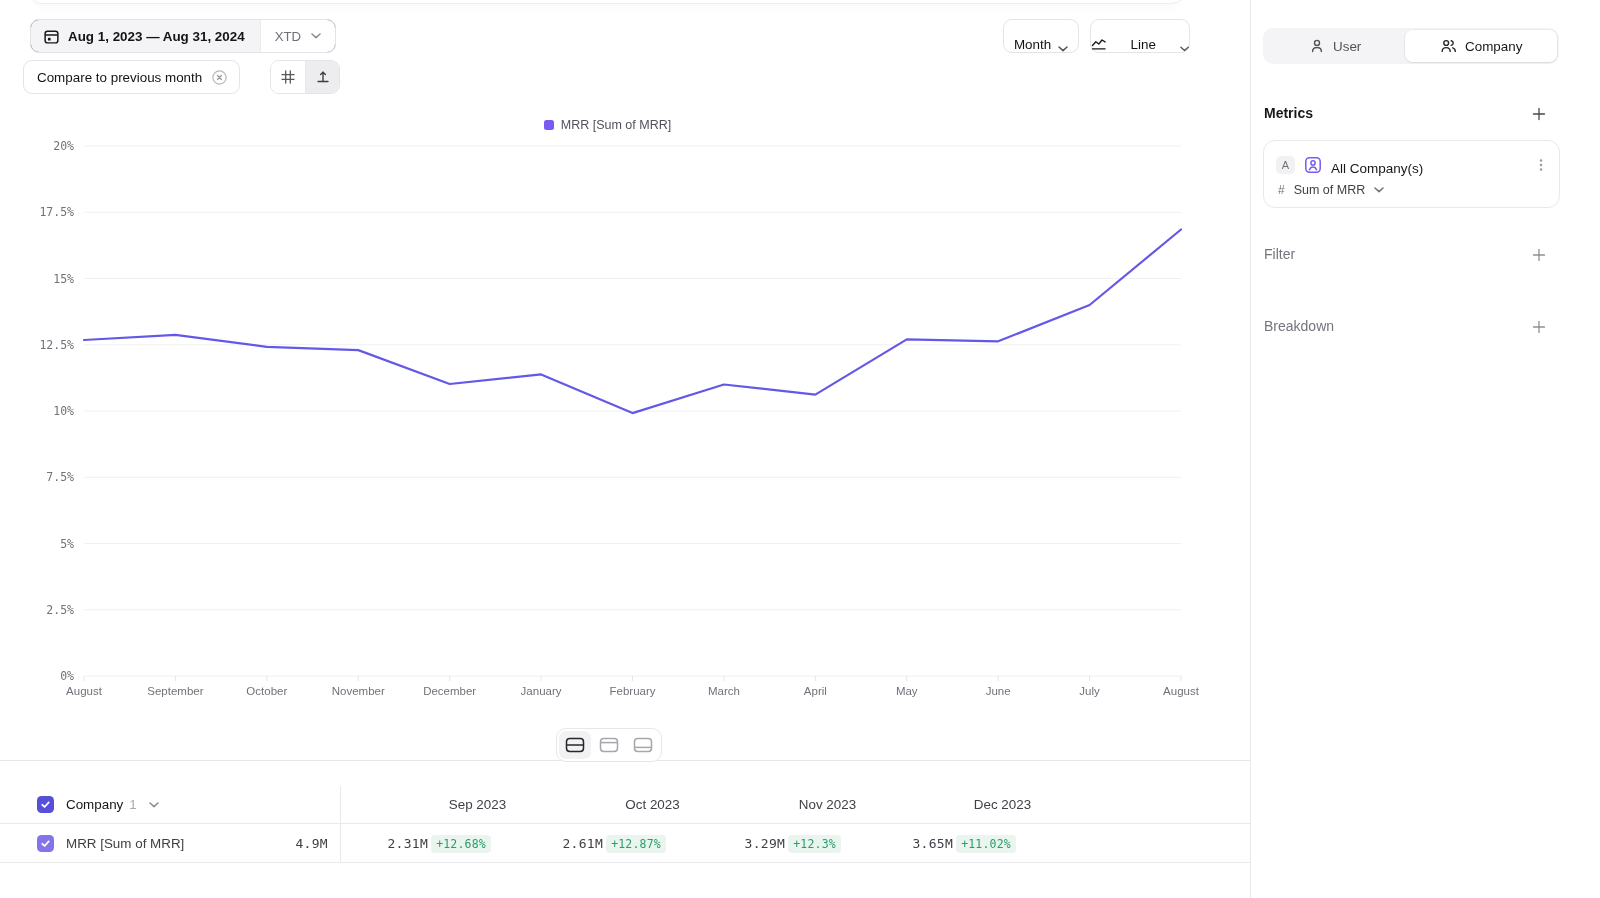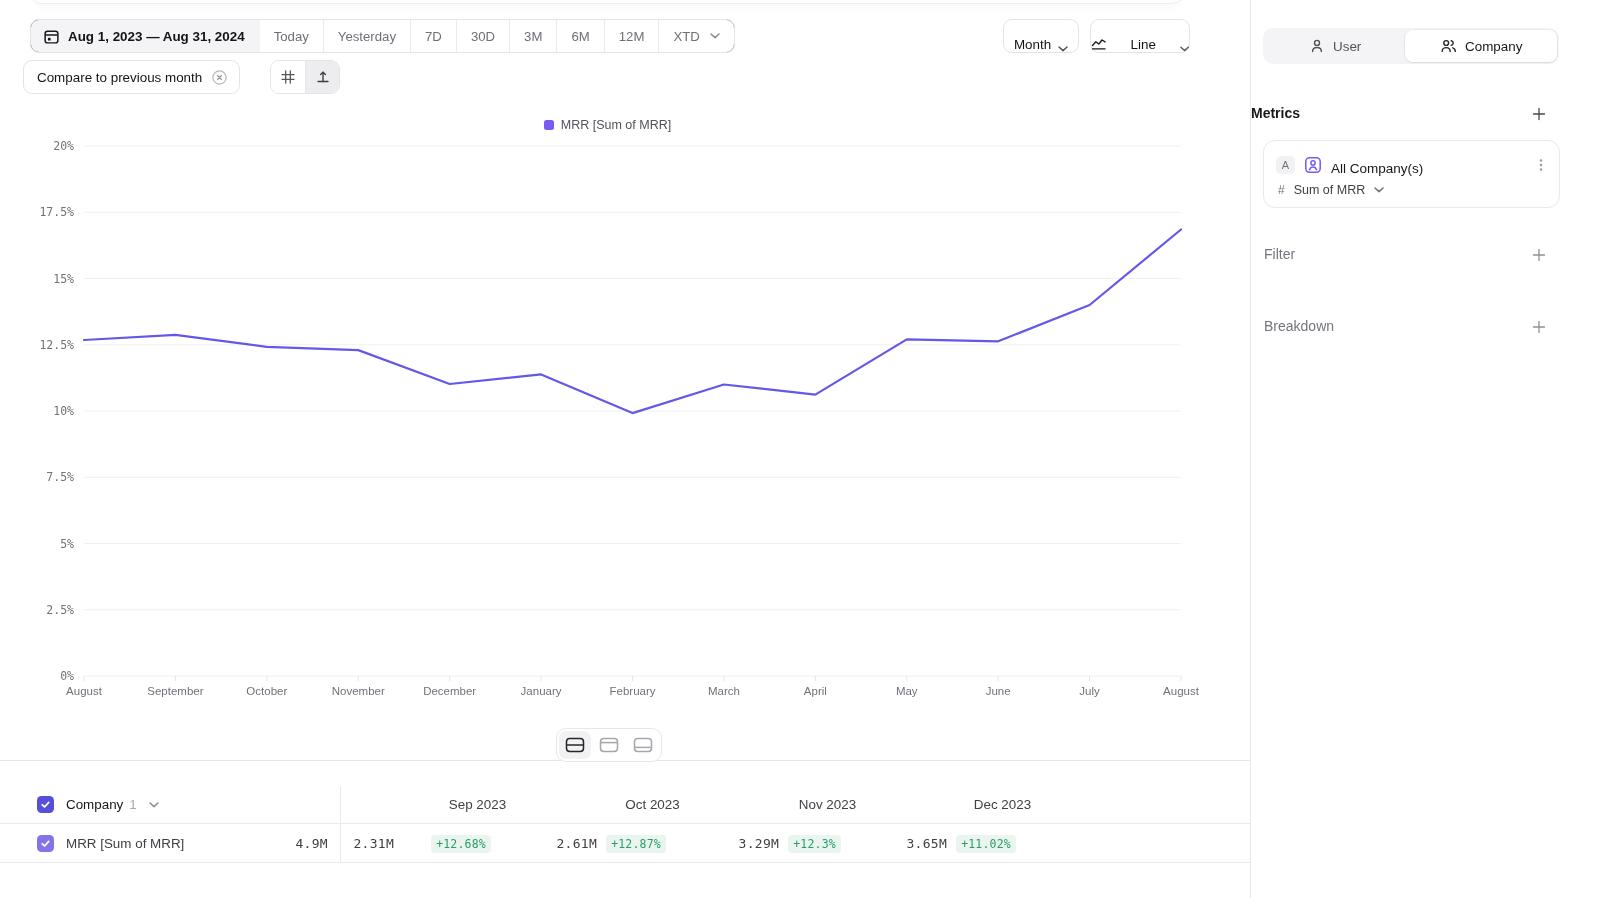--- a/index.html
+++ b/index.html
@@ -59,42 +59,42 @@
   #col-divider { left:340px; top:786px; width:1px; height:77px; background:#e9e9ec; }
   .trow { position:absolute; left:0; width:1250px; height:39px; }
   .row-head { top:785px; }
   .row-data { top:824px; }
   .lead-cell { position:absolute; left:37px; top:0; height:39px; display:flex; align-items:center; gap:12px; }
   .avg-cell { position:absolute; left:150px; top:0; width:178px; height:39px; display:flex;
     align-items:center; justify-content:flex-end; gap:7px; }
   .months { position:absolute; left:390px; top:0; width:880px; height:39px; display:flex; }
   .mcol { width:175px; height:39px; display:flex; align-items:center; }
   .mcol.hdr { justify-content:center; font-size:13.4px; color:#3f3f46; }
-  .mcol.cell { justify-content:flex-end; padding-right:74px; gap:9px; }
+  .mcol.cell { justify-content:flex-end; padding-right:74px; gap:3px; }
   .checkbox { width:17px; height:17px; border-radius:4.5px; display:flex; align-items:center;
     justify-content:center; cursor:pointer; }
   .grp-label { font-size:13.4px; color:#18181b; font-weight:500; }
   .grp-count { font-size:13.4px; color:#a9a9b0; margin-left:-6px; }
   .hdr-txt { font-size:13.4px; color:#3f3f46; }
   .mono { font-family:"DejaVu Sans Mono", monospace; }
   .val { font-size:13px; color:#3f3f46; letter-spacing:.3px; }
   .badge { font-size:11.5px; padding:2px 5px; border-radius:4px; letter-spacing:.2px; }
   .row-label { font-size:13.4px; color:#3f3f46; }
 
   
   #sidebar { position:absolute; left:1250px; top:0; width:350px; height:898px;
     border-left:1px solid #e9e9ec; background:#fff; }
   #uc-toggle { left:12px; top:28px; width:296px; height:36px; background:#f4f4f6;
     border-radius:10px; display:flex; padding:2px; }
   .uc-item { flex:1; display:flex; align-items:center; justify-content:center; gap:8px;
     font-size:13.4px; color:#52525b; border-radius:8px; cursor:pointer; }
   .uc-item.selected { background:#fff; color:#18181b; font-weight:500; flex:1.08;
     box-shadow:0 1px 2px rgba(0,0,0,.07), 0 0 0 1px rgba(0,0,0,.04); }
 
-  .side-heading { position:absolute; left:0; font-size:14px; font-weight:700; color:#18181b; }
+  .side-heading { position:absolute; left:13px; font-size:14px; font-weight:700; color:#18181b; }
   .side-sub { position:absolute; left:13px; font-size:14px; font-weight:500; color:#74747d; }
   .plus-btn { position:absolute; left:278px; width:20px; height:20px; display:flex;
     align-items:center; justify-content:center; cursor:pointer; }
 
   #metric-card { left:12px; top:140px; width:297px; height:68px; border:1px solid #e9e9ec;
     border-radius:12px; background:#fff; }
   .mc-row1 { position:absolute; left:12px; top:12px; right:10px; display:flex; align-items:center; gap:9px; }
   .mc-badge { width:19px; height:18px; background:#f1f1f3; border-radius:5px; font-size:11px;
     color:#71717a; display:flex; align-items:center; justify-content:center; }
   .mc-title { font-size:13.5px; font-weight:500; color:#18181b; flex:1;margin-top:8px; }
@@ -112,29 +112,20 @@
 
     <div class="abs" id="range-bar">
       <div class="seg seg-date">
         <svg width="17" height="17" viewBox="0 0 16 16">
           <rect x="2" y="3" width="12" height="11" rx="2.2" fill="none" stroke="#18181b" stroke-width="1.4"></rect>
           <line x1="2" y1="6.6" x2="14" y2="6.6" stroke="#18181b" stroke-width="1.4"></line>
           <rect x="4.6" y="9.2" width="2.6" height="2.6" rx="0.8" fill="#18181b"></rect>
         </svg>
         <span>Aug 1, 2023 — Aug 31, 2024</span>
       </div>
-      <span id="presets" style="display:flex;">
-          <div class="seg">Today</div>
-          <div class="seg">Yesterday</div>
-          <div class="seg">7D</div>
-          <div class="seg">30D</div>
-          <div class="seg">3M</div>
-          <div class="seg">6M</div>
-          <div class="seg">12M</div>
-        </span>
       <div class="seg">
         <span>XTD</span>
         <svg class="chev" width="10" height="6" viewBox="0 0 10 6">
           <path d="M1 1 L5 4.6 L9 1" fill="none" stroke="#8b8b93" stroke-width="1.5" stroke-linecap="round" stroke-linejoin="round"></path>
         </svg>
       </div>
     </div>
 
     <div class="btn" style="left:1003px; top:19px; width:76px;">
       <span>Month</span>
@@ -281,21 +272,21 @@
           </svg>
         </div>
         <span class="row-label">MRR [Sum of MRR]</span>
       </div>
       <div class="avg-cell">
         <span class="mono val">4.9M</span>
       </div>
       <div class="months" id="month-cells">
           <div class="mcol cell">
             <span class="mono val">2.31M</span>
-            <span class="mono badge" style="background: rgb(233, 245, 238); color: rgb(42, 157, 105); margin-left: 28px;">+12.68%</span>
+            <span class="mono badge" style="background: rgb(233, 245, 238); color: rgb(42, 157, 105);">+12.68%</span>
           </div>
           <div class="mcol cell">
             <span class="mono val">2.61M</span>
             <span class="mono badge" style="background: rgb(233, 245, 238); color: rgb(42, 157, 105);">+12.87%</span>
           </div>
           <div class="mcol cell">
             <span class="mono val">3.29M</span>
             <span class="mono badge" style="background: rgb(233, 245, 238); color: rgb(42, 157, 105);">+12.3%</span>
           </div>
           <div class="mcol cell">

